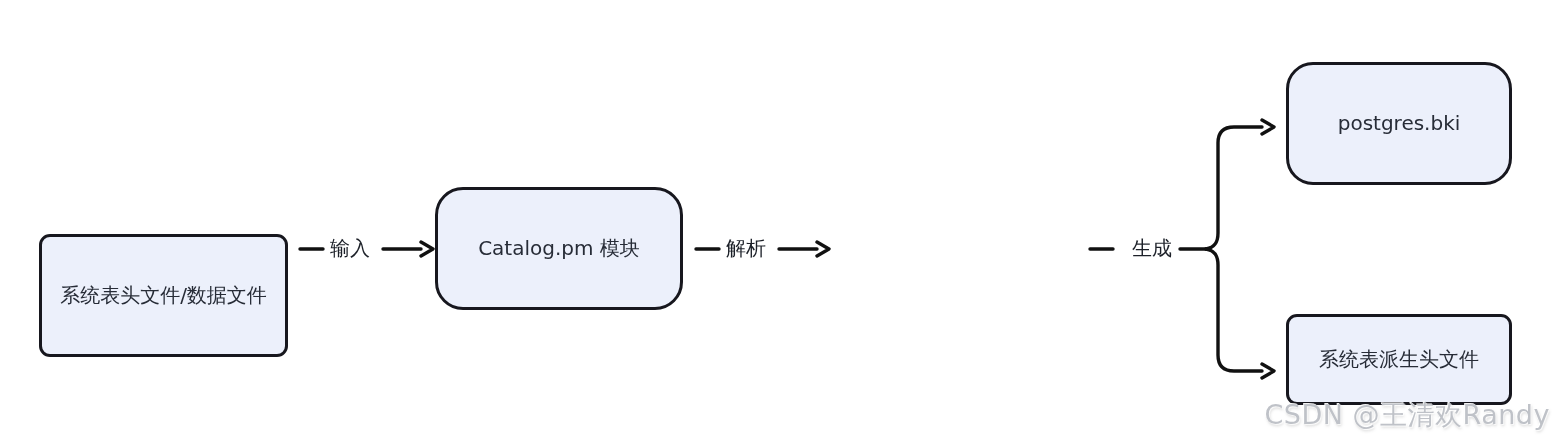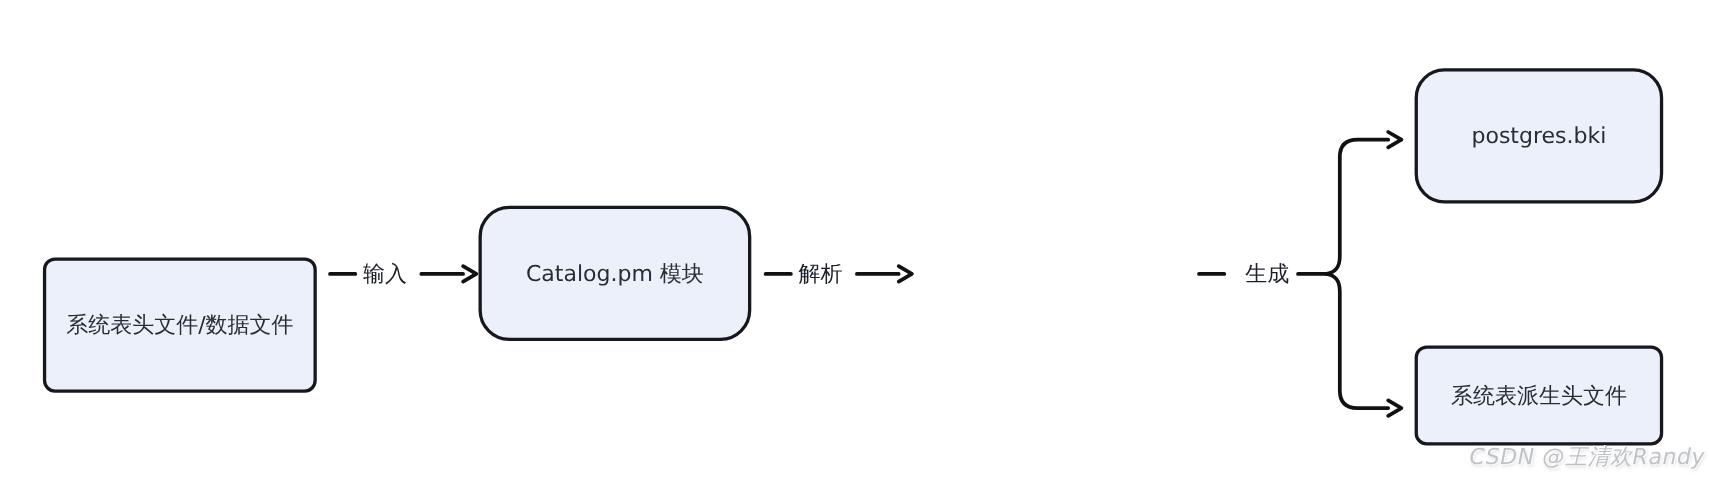--- a/index.html
+++ b/index.html
@@ -43,27 +43,26 @@
     text-align:center;
     font-size:20px;color:var(--edge-label-text);
     z-index:3;background:transparent;
   }
   .edge-label-input   {left:322px;}
   .edge-label-parse   {left:718px;}
   .edge-label-generate{left:1116px;text-align:right;}
   .watermark{
     position:absolute;
     right:4px;top:399px;
-    font-size:20px;line-height:32px;
+    font-size:27px;line-height:32px;
     color:var(--watermark);
     text-shadow:-1px -1px 0 rgba(255,255,255,.95), 1px 1px 1px rgba(255,255,255,.85), 1px 2px 3px rgba(130,130,130,.35);
     letter-spacing:.5px;
     z-index:5;
     white-space:nowrap;
-    font-style:italic;
   }
 </style>
 </head>
 <body>
 
 <div class="canvas">
 
   <svg class="connector-layer" viewBox="0 0 1554 442" xmlns="http://www.w3.org/2000/svg">
     <defs>
       <marker id="chev" viewBox="0 0 20 20" refX="4" refY="10" markerWidth="20" markerHeight="20" orient="auto" markerUnits="userSpaceOnUse">

